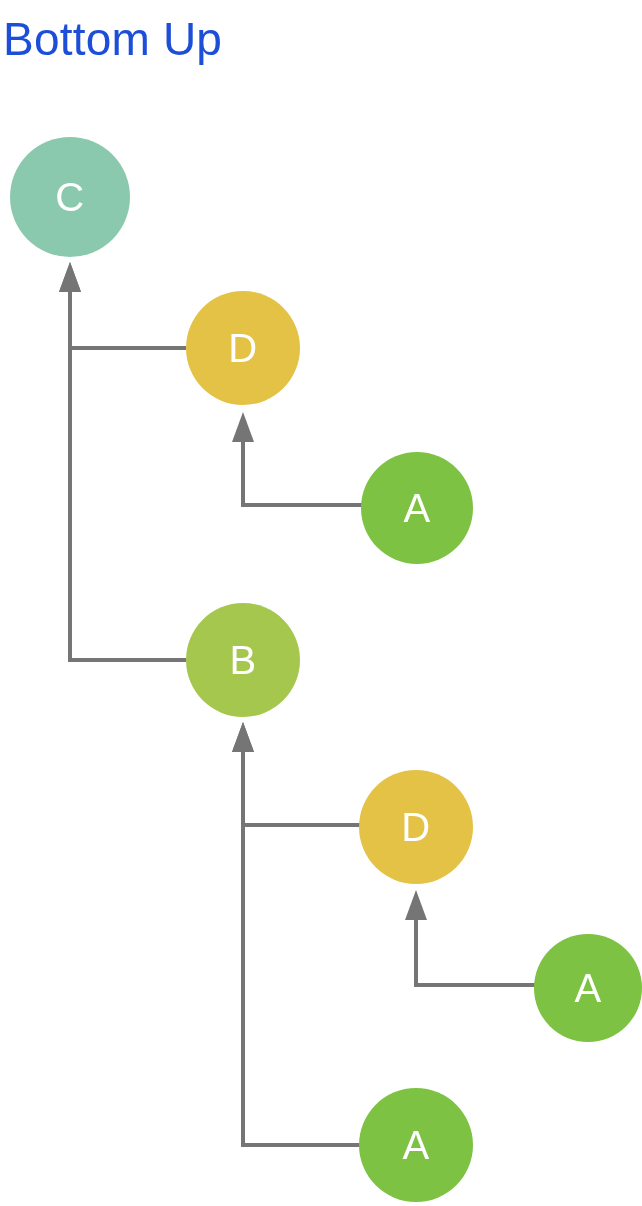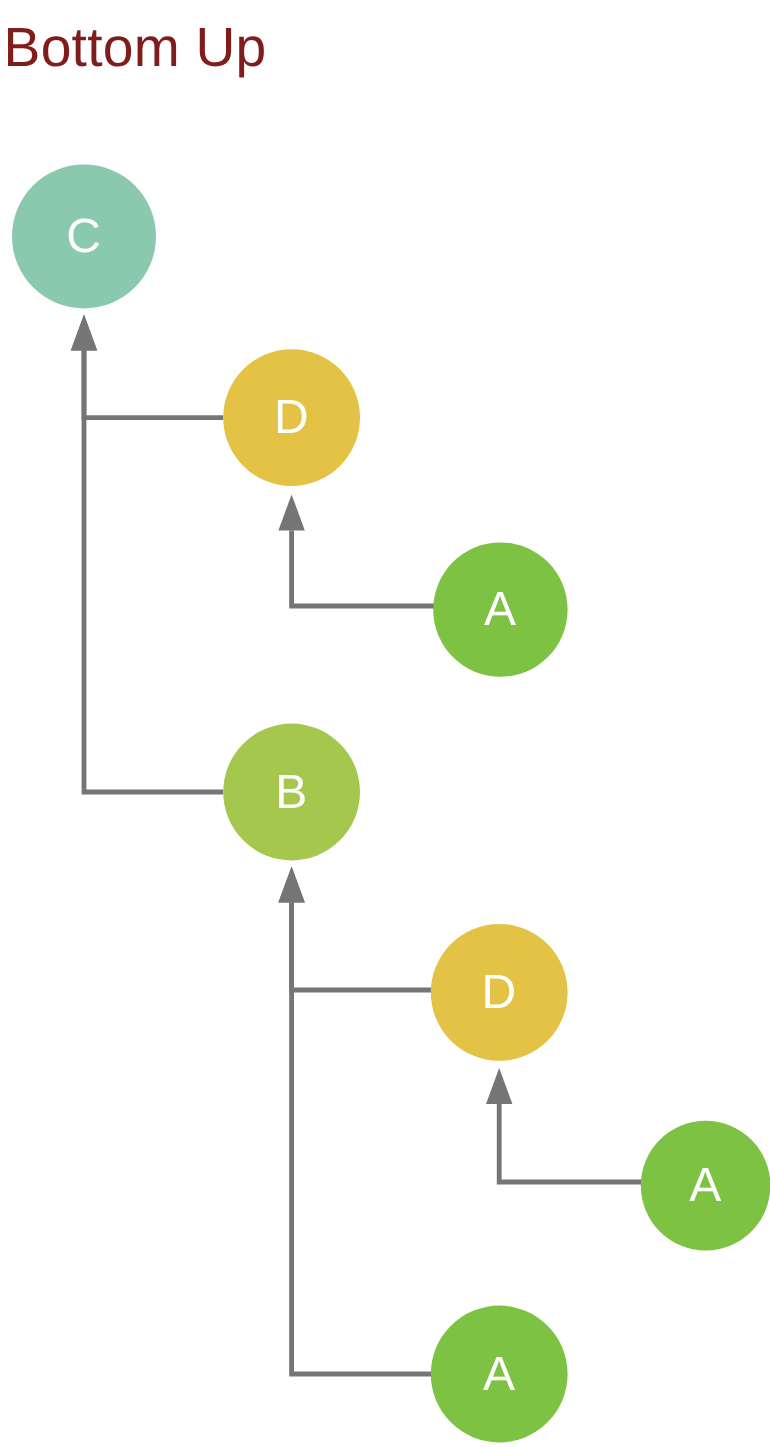--- a/index.html
+++ b/index.html
@@ -19,21 +19,21 @@
     background: #ffffff;
     overflow: hidden;
   }
   #diagram-title {
     position: absolute;
     left: 3px;
     top: 14px;
     font-size: 46px;
     font-weight: 400;
     letter-spacing: 0.2px;
-    color: #7f1d1d;
+    color: #1d4ed8;
     font-family: "Liberation Sans", sans-serif;
     white-space: nowrap;
     line-height: 1.1;
   }
   #edge-layer {
     position: absolute;
     left: 0;
     top: 0;
     width: 642px;
     height: 1206px;

